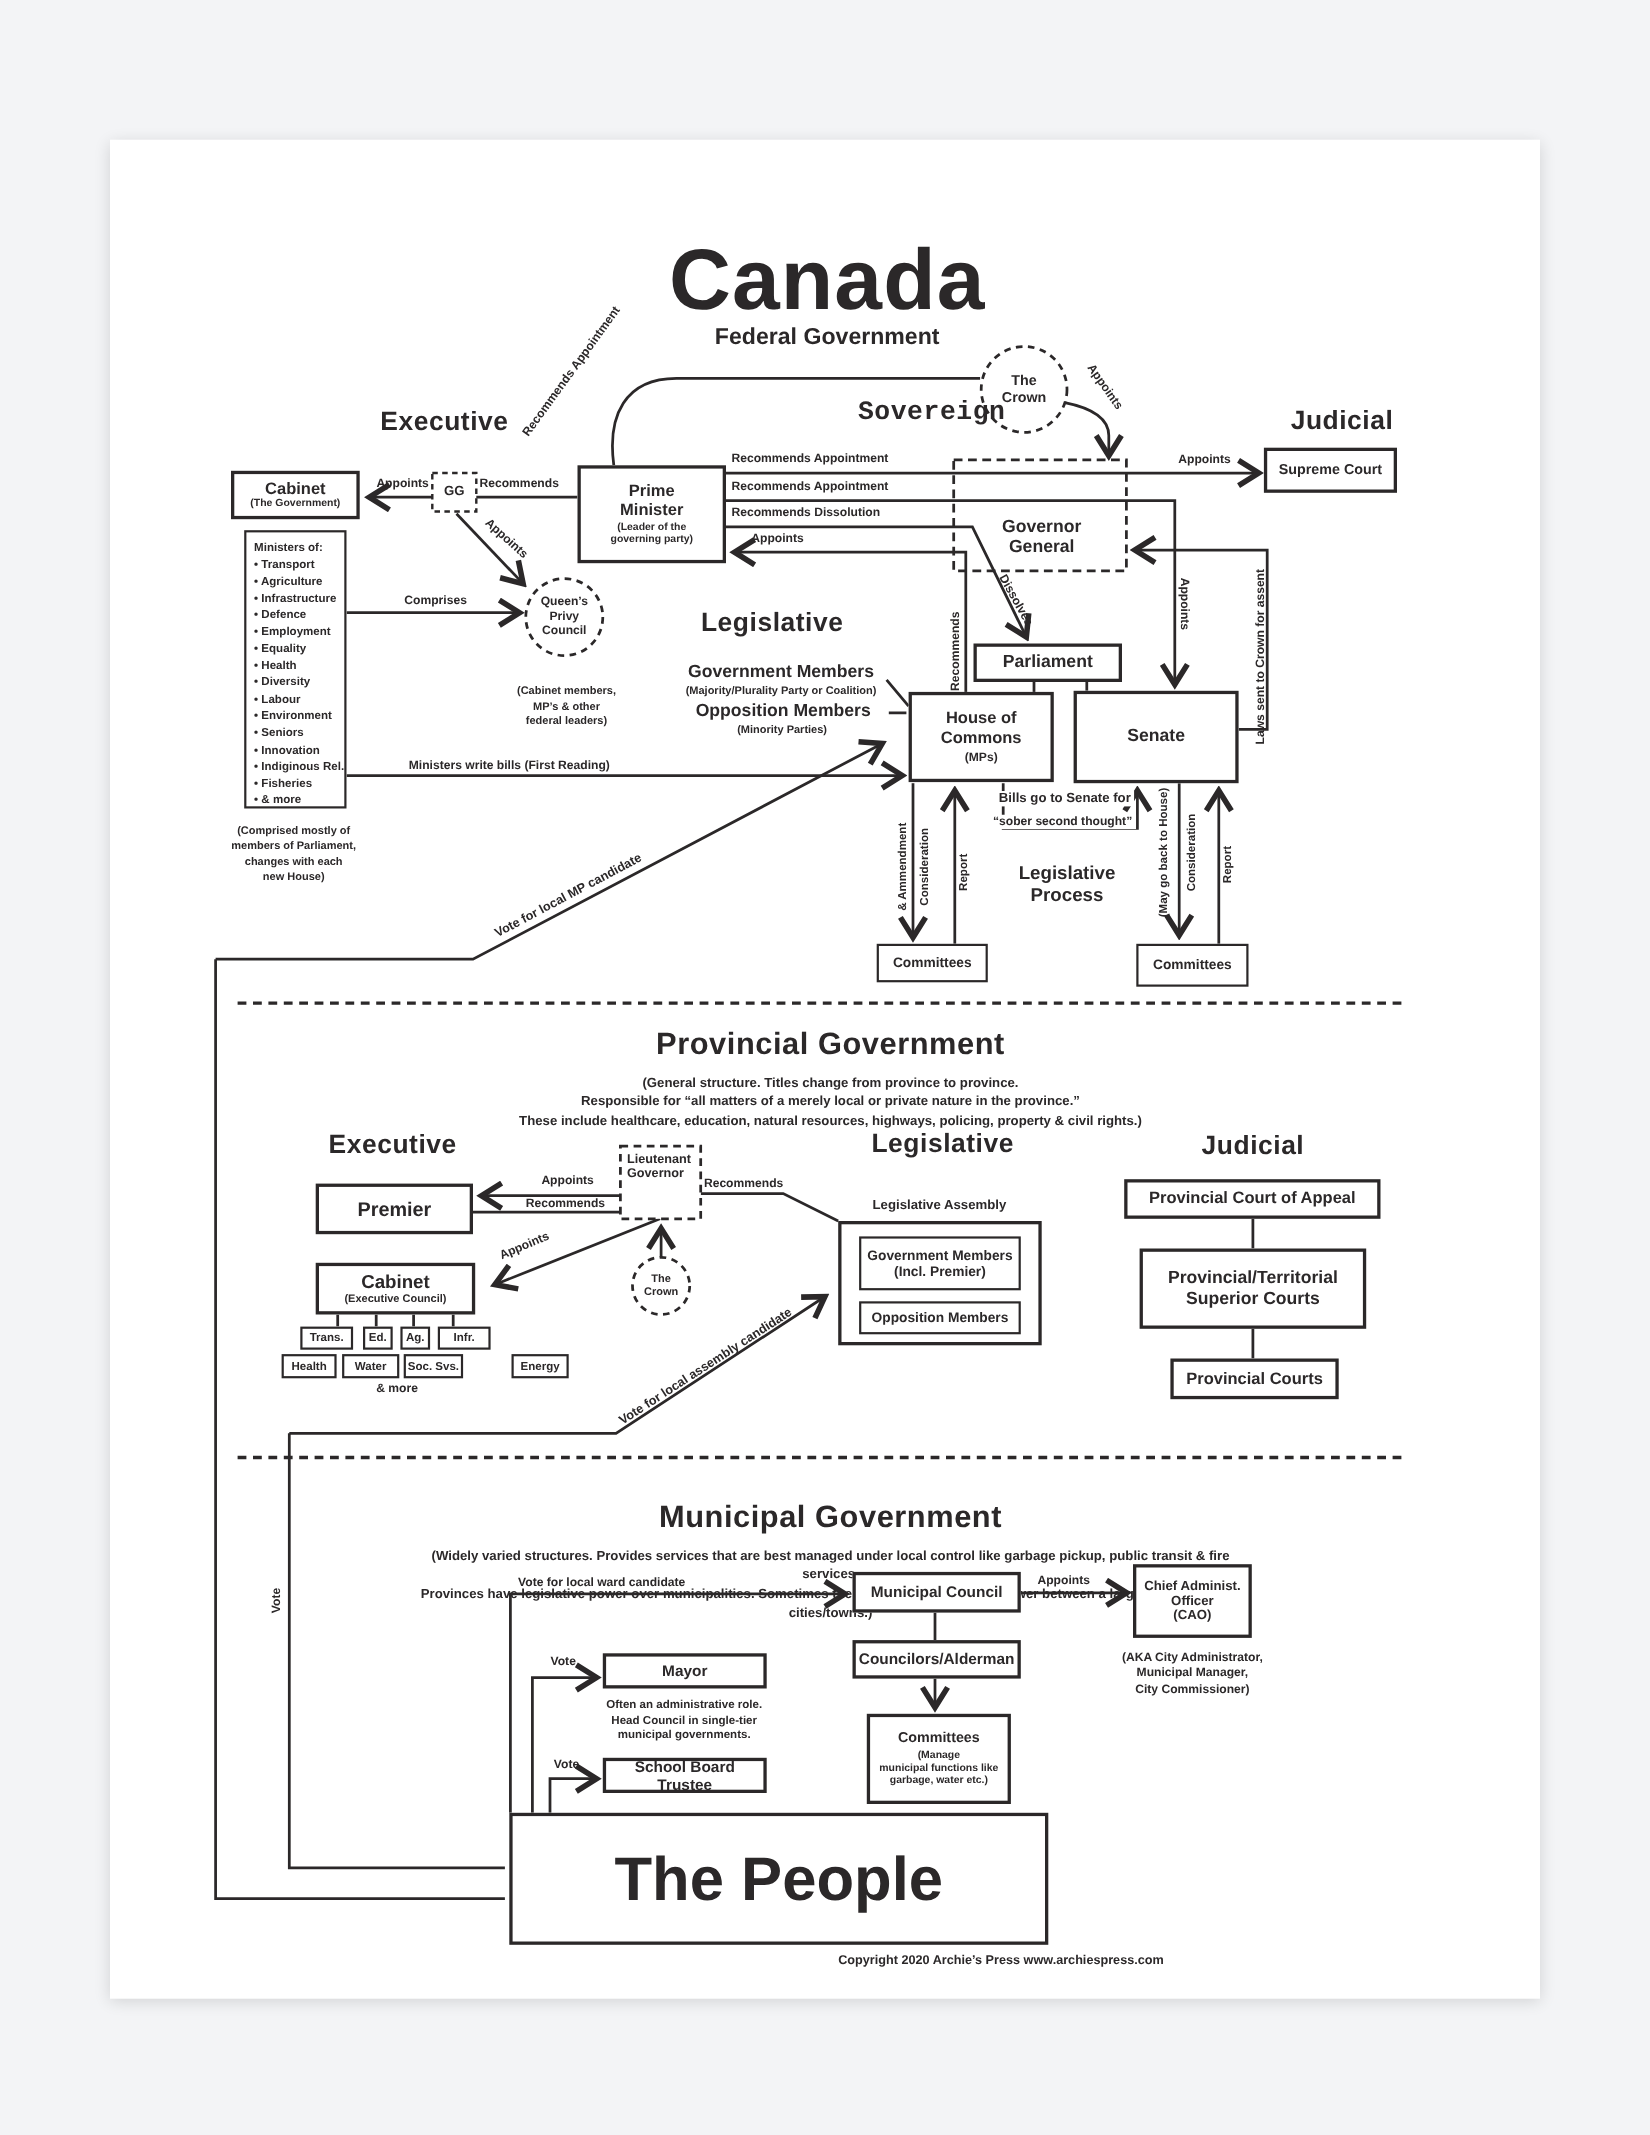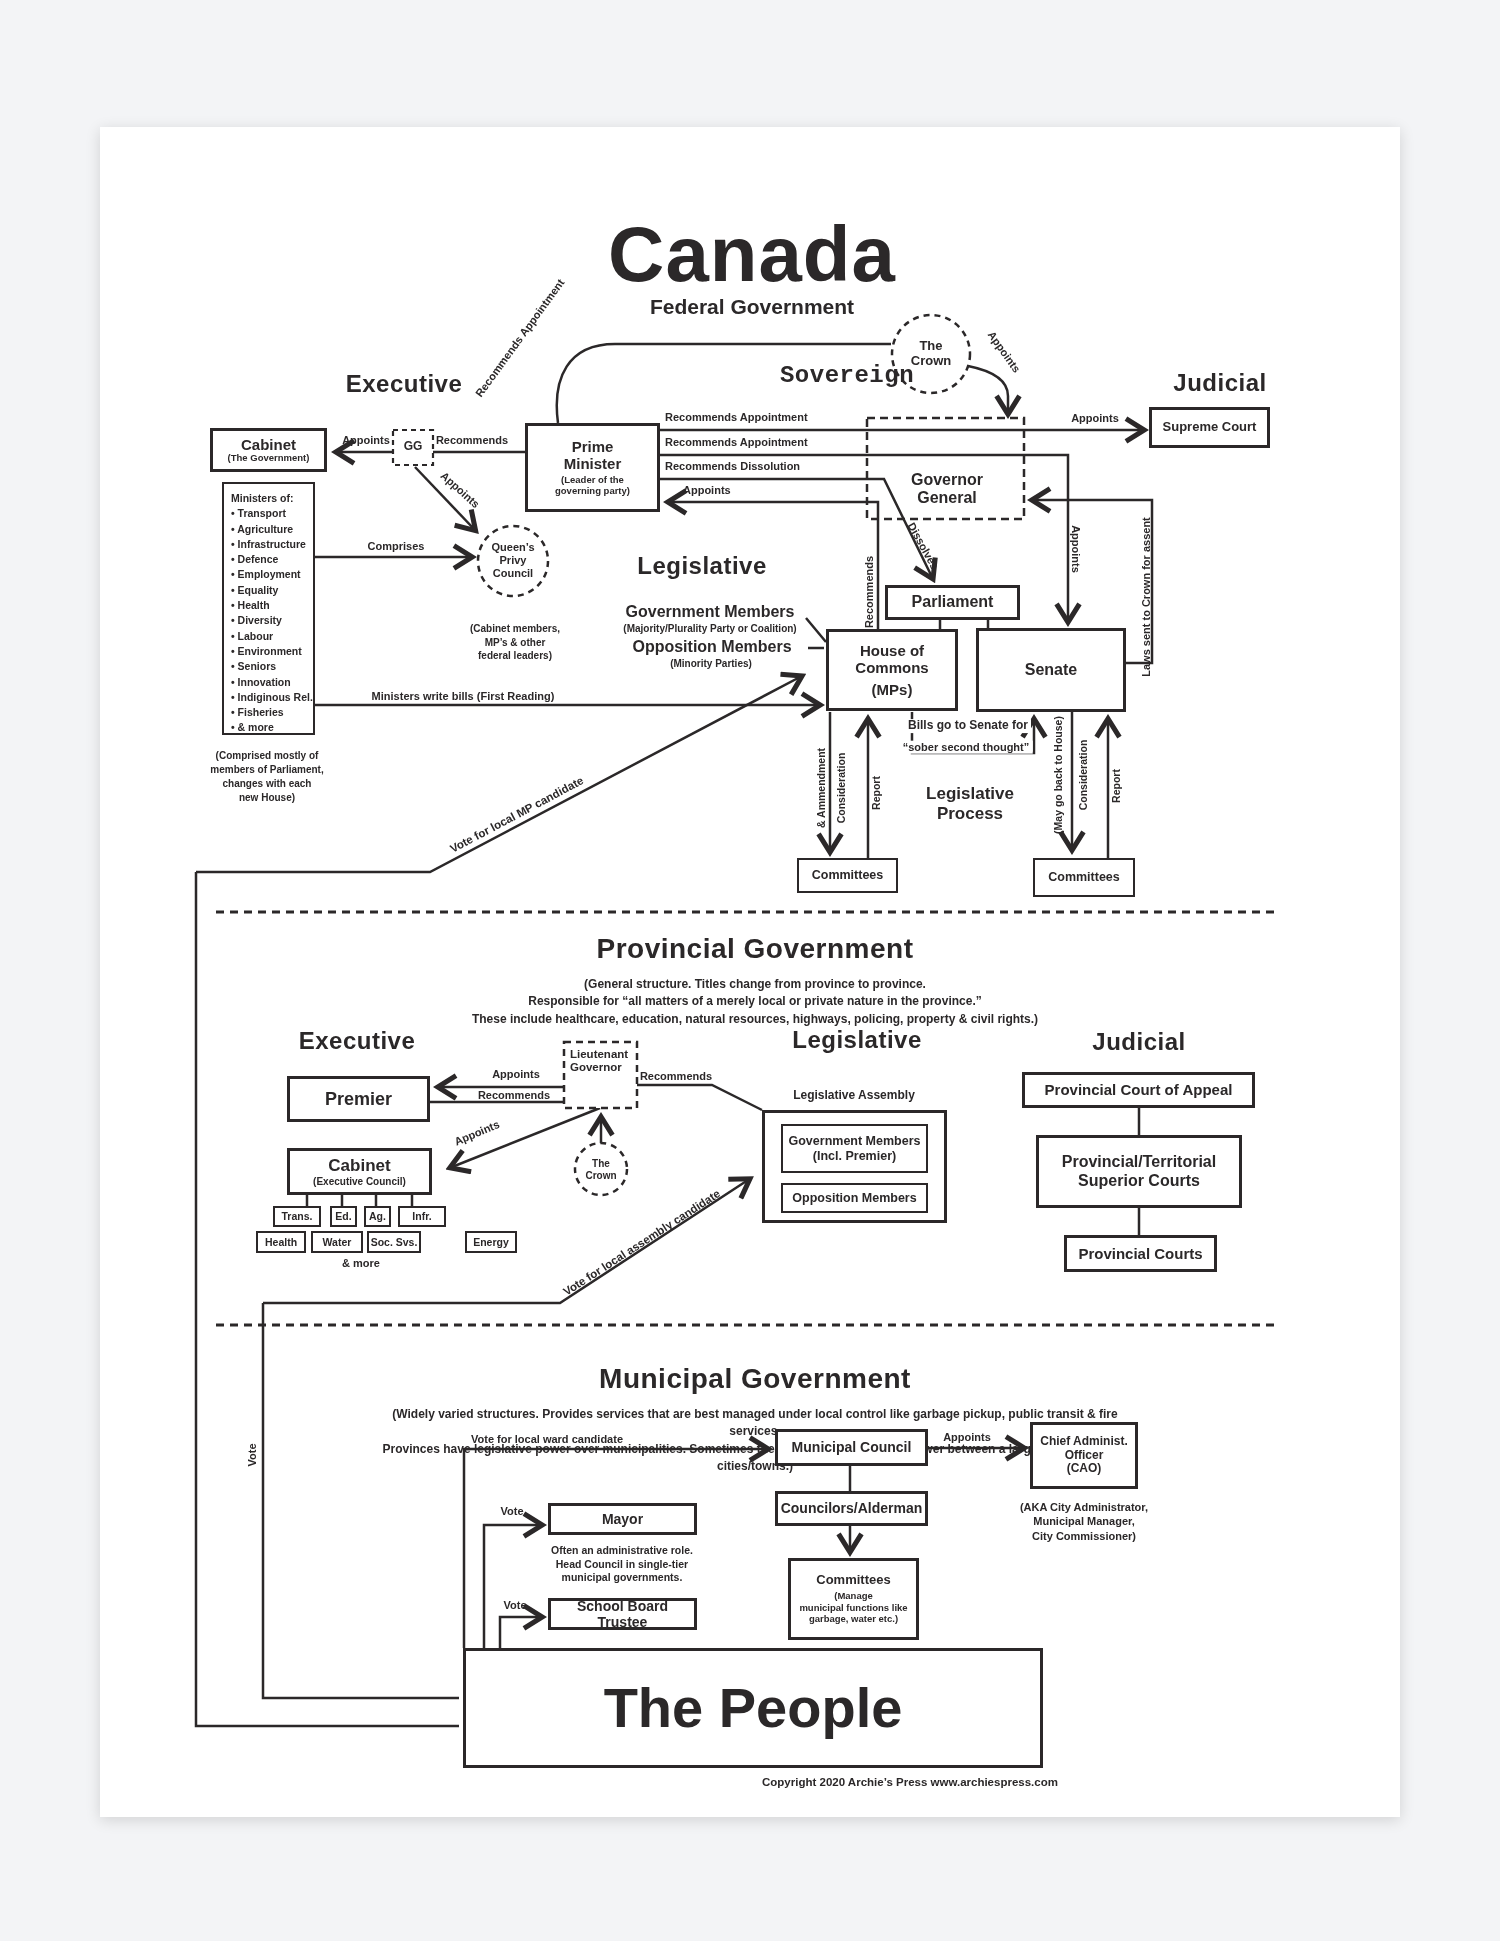--- a/index.html
+++ b/index.html
@@ -112,21 +112,21 @@
   <div>Supreme Court</div>
 </div>
 
 <div class="B" style="left:885px;top:585px;width:135px;height:35px;font-size:16px;">
   <div>Parliament</div>
 </div>
 
 <div class="B" style="left:826px;top:629px;width:132px;height:82px;">
   <div class="L P" style="position:static;font-size:15px;">House of
 Commons</div>
-  <div class="L P" style="position:static;font-size:15px;margin-top:4px;">(MPs)</div>
+  <div class="L P" style="position:static;font-size:11px;margin-top:4px;">(MPs)</div>
 </div>
 
 <div class="B" style="left:976px;top:628px;width:150px;height:84px;font-size:16px;">
   <div>Senate</div>
 </div>
 
 <div class="B thin" style="left:797px;top:858px;width:101px;height:35px;font-size:12.5px;">
   <div>Committees</div>
 </div>
 <div class="B thin" style="left:1033px;top:858px;width:102px;height:39px;font-size:12.5px;">
@@ -307,16 +307,16 @@
 <div class="B" style="left:548px;top:1503px;width:149px;height:32px;font-size:14px;">
   <div>Mayor</div>
 </div>
 <div class="L P" style="left:622px;top:1544px;transform:translate(-50%,0);font-size:10.5px;line-height:1.3;">Often an administrative role.
 Head Council in single-tier
 municipal governments.</div>
 <div class="B" style="left:548px;top:1598px;width:149px;height:32px;font-size:14px;">
   <div>School Board Trustee</div>
 </div>
 
-<div class="B" style="left:463px;top:1648px;width:580px;height:120px;font-size:56px;">
+<div class="B" style="left:463px;top:1648px;width:490px;height:120px;font-size:56px;">
   <div>The People</div>
 </div>
 <div class="L" style="left:762px;top:1776px;width:260px;text-align:right;font-size:11.5px;font-weight:700;">Copyright 2020 Archie’s Press www.archiespress.com</div>
 
 </body></html>

